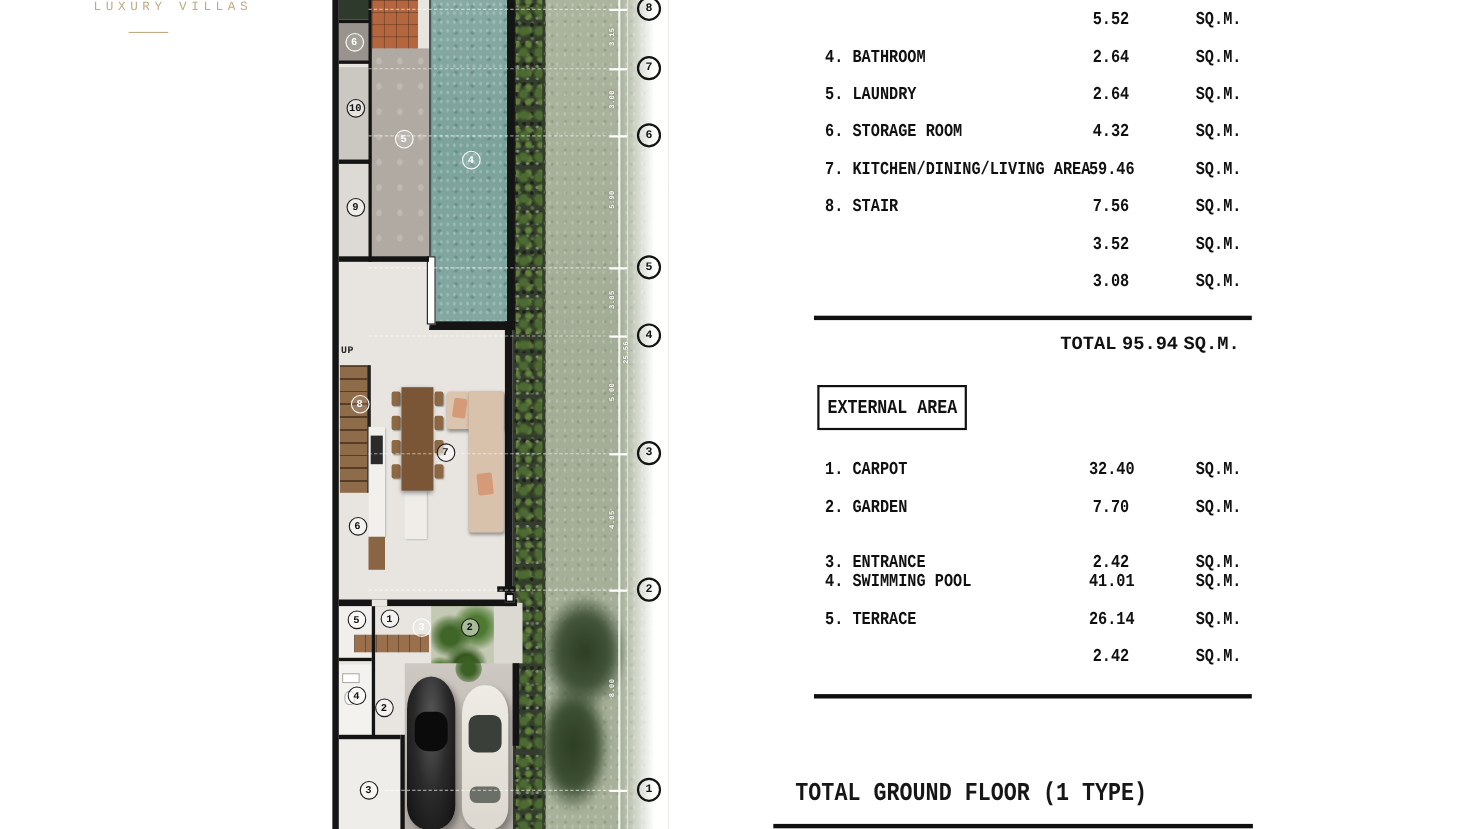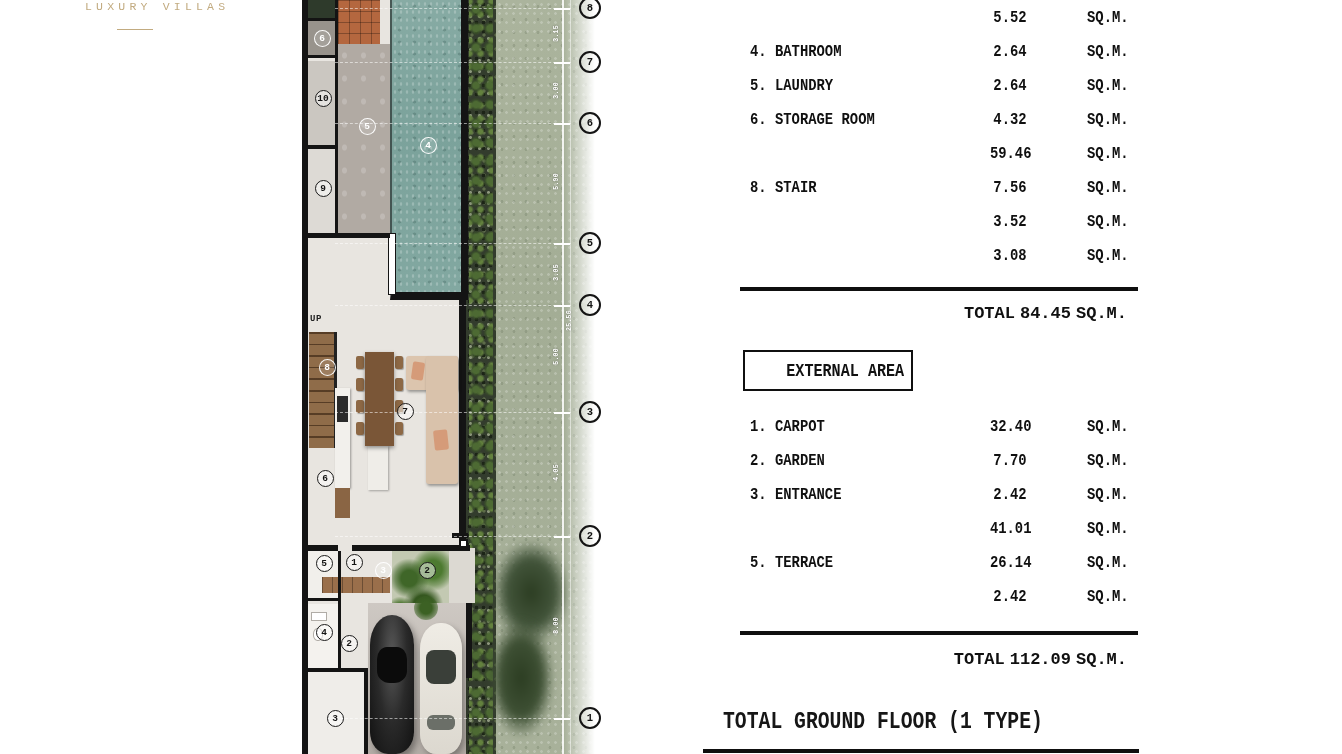--- a/index.html
+++ b/index.html
@@ -15,21 +15,21 @@
   
   .rows{position:absolute;left:693px;width:400px;}
   .arow{position:absolute;left:0;width:400px;height:34px;line-height:34px;font-size:16.5px;font-weight:700;color:#101010;}
   .arow .lab{position:absolute;left:10px;}
   .arow .val{position:absolute;left:217px;width:100px;text-align:center;}
   .arow .unit{position:absolute;left:347px;}
   .rule{position:absolute;background:#0f0f0f;height:3.5px;}
   .total-line{position:absolute;left:693px;width:387px;text-align:right;font-size:17px;font-weight:700;height:32px;line-height:32px;color:#101010;}
   .total-line span{margin-left:5px;}
   .ext-box{position:absolute;left:696px;top:350px;width:132px;height:37px;border:2.5px solid #101010;
-           display:flex;align-items:center;justify-content:center;font-size:18px;font-weight:700;background:#fff;padding-left:34px;}
+           display:flex;align-items:center;justify-content:center;font-size:18px;font-weight:700;background:#fff;}
   .grand{position:absolute;left:656px;top:704px;width:436px;height:36px;line-height:36px;font-size:23.5px;font-weight:700;}
   .grand .glabel{position:absolute;left:20px;color:#161616;}
   .grand .gval{position:absolute;right:70px;color:#333;}
   .grand .gval span{margin-left:8px;}
   
   .plan{position:absolute;left:255px;top:0;width:306px;height:754px;overflow:hidden;}
   .plan div{position:absolute;}
   .wall{background:#141414;}
   .floor{left:6px;top:0;width:158px;height:754px;background:#e8e5e0;z-index:1;}
   .wall-left{left:0;top:0;width:6px;height:754px;z-index:30;}
@@ -277,20 +277,21 @@
         <span class="lab"><span class="cx">5. LAUNDRY</span></span>
         <span class="val"><span class="cx cx-r">2.64</span></span>
         <span class="unit"><span class="cx">SQ.M.</span></span>
       </div>
       <div class="arow" style="top: 102px;">
         <span class="lab"><span class="cx">6. STORAGE ROOM</span></span>
         <span class="val"><span class="cx cx-r">4.32</span></span>
         <span class="unit"><span class="cx">SQ.M.</span></span>
       </div>
       <div class="arow" style="top: 136px;">
+        <span class="lab"><span class="cx">7. KITCHEN/DINING/LIVING AREA</span></span>
         <span class="val"><span class="cx cx-r">59.46</span></span>
         <span class="unit"><span class="cx">SQ.M.</span></span>
       </div>
       <div class="arow" style="top: 170px;">
         <span class="lab"><span class="cx">8. STAIR</span></span>
         <span class="val"><span class="cx cx-r">7.56</span></span>
         <span class="unit"><span class="cx">SQ.M.</span></span>
       </div>
       <div class="arow" style="top: 204px;">
         <span class="val"><span class="cx cx-r">3.52</span></span>
@@ -298,63 +299,61 @@
       </div>
       <div class="arow" style="top: 238px;">
         <span class="val"><span class="cx cx-r">3.08</span></span>
         <span class="unit"><span class="cx">SQ.M.</span></span>
       </div>
     </div>
 
   <div class="rule" id="rule1" style="left:693px;top:287px;width:398px;"></div>
 
   <div class="total-line" style="top:298px;">
-    <span>TOTAL</span><span>84.45</span><span>SQ.M.</span>
+    <span>TOTAL</span><span>95.94</span><span>SQ.M.</span>
   </div>
 
   <div class="ext-box">
     <span class="cx" style="transform-origin:50% 50%;">EXTERNAL AREA</span>
   </div>
 
   <div class="rows" id="external-rows" style="top:410px;height:204px;">
       <div class="arow" style="top: 0px;">
         <span class="lab"><span class="cx">1. CARPOT</span></span>
         <span class="val"><span class="cx cx-r">32.40</span></span>
         <span class="unit"><span class="cx">SQ.M.</span></span>
       </div>
       <div class="arow" style="top: 34px;">
         <span class="lab"><span class="cx">2. GARDEN</span></span>
         <span class="val"><span class="cx cx-r">7.70</span></span>
         <span class="unit"><span class="cx">SQ.M.</span></span>
       </div>
-      <div class="arow" style="top: 68px;">
+      <div class="arow" style="top: 84px;">
         <span class="lab"><span class="cx">3. ENTRANCE</span></span>
         <span class="val"><span class="cx cx-r">2.42</span></span>
         <span class="unit"><span class="cx">SQ.M.</span></span>
       </div>
       <div class="arow" style="top: 102px;">
+        <span class="lab"><span class="cx">4. SWIMMING POOL</span></span>
         <span class="val"><span class="cx cx-r">41.01</span></span>
         <span class="unit"><span class="cx">SQ.M.</span></span>
       </div>
       <div class="arow" style="top: 136px;">
         <span class="lab"><span class="cx">5. TERRACE</span></span>
         <span class="val"><span class="cx cx-r">26.14</span></span>
         <span class="unit"><span class="cx">SQ.M.</span></span>
       </div>
       <div class="arow" style="top: 170px;">
         <span class="val"><span class="cx cx-r">2.42</span></span>
         <span class="unit"><span class="cx">SQ.M.</span></span>
       </div>
     </div>
 
   <div class="rule" id="rule2" style="left:693px;top:631px;width:398px;"></div>
 
-  <div class="total-line" style="top:644px;">
-    <span>TOTAL</span><span>112.09</span><span>SQ.M.</span>
-  </div>
 
   <div class="grand">
     <span class="glabel"><span class="cx">TOTAL GROUND FLOOR (1 TYPE)</span></span>
   </div>
 
   <div class="rule" id="rule3" style="left:656px;top:749px;width:436px;height:4px;"></div>
 
 </div>
 
 </body></html>

